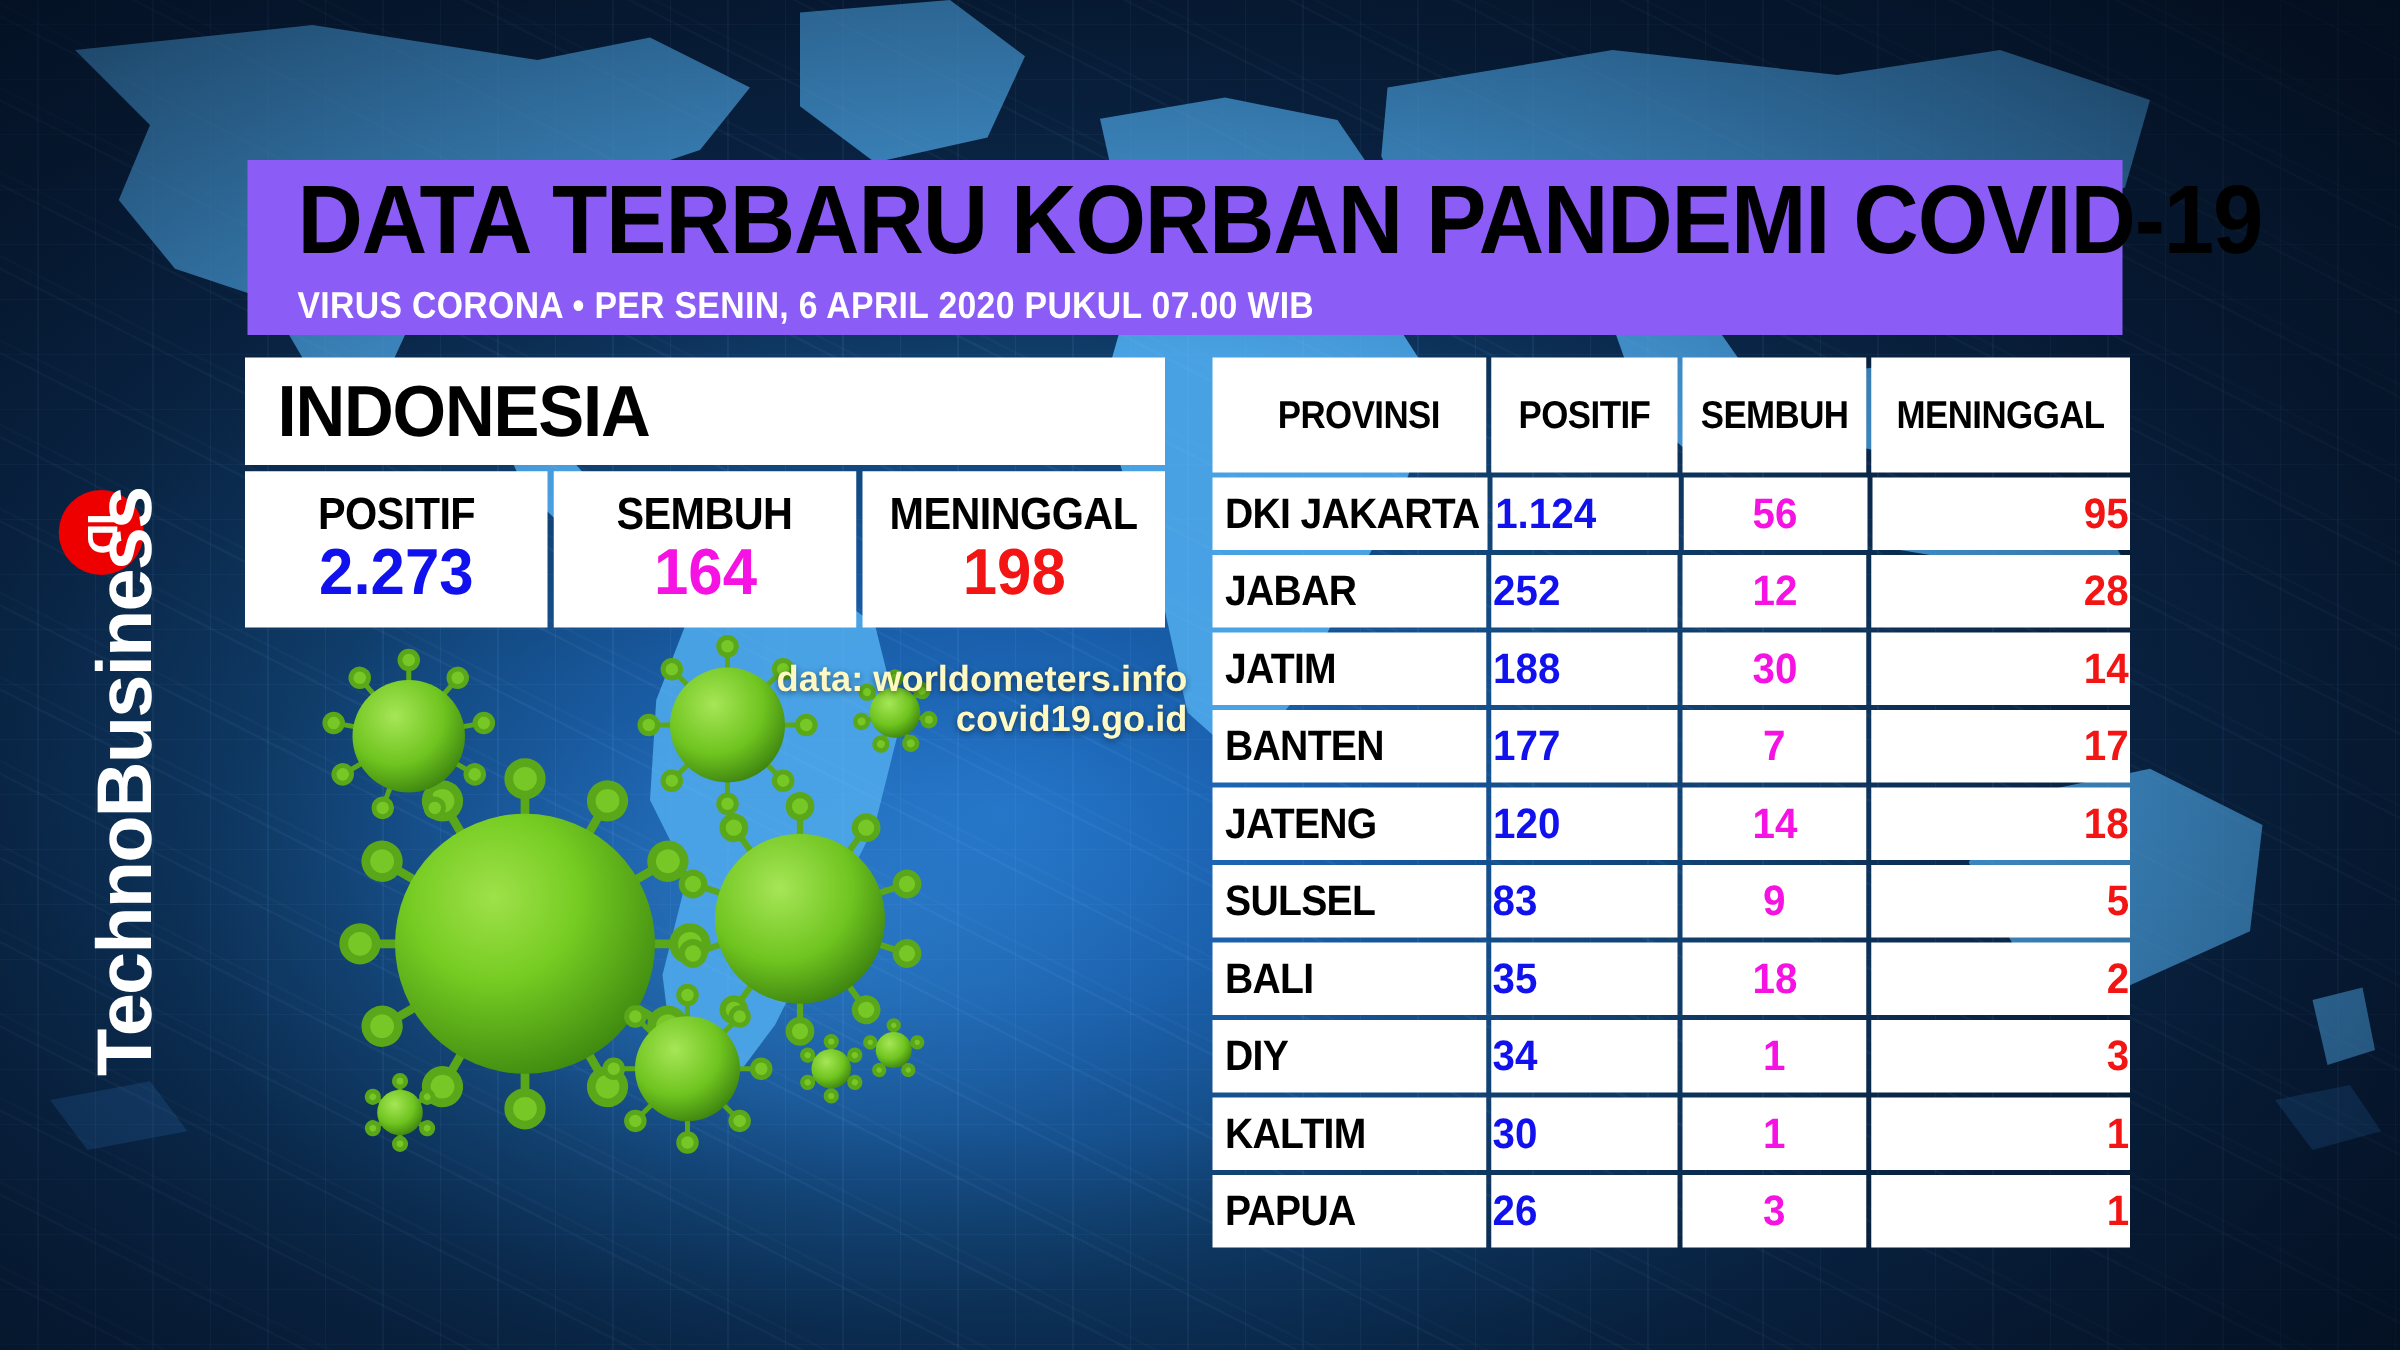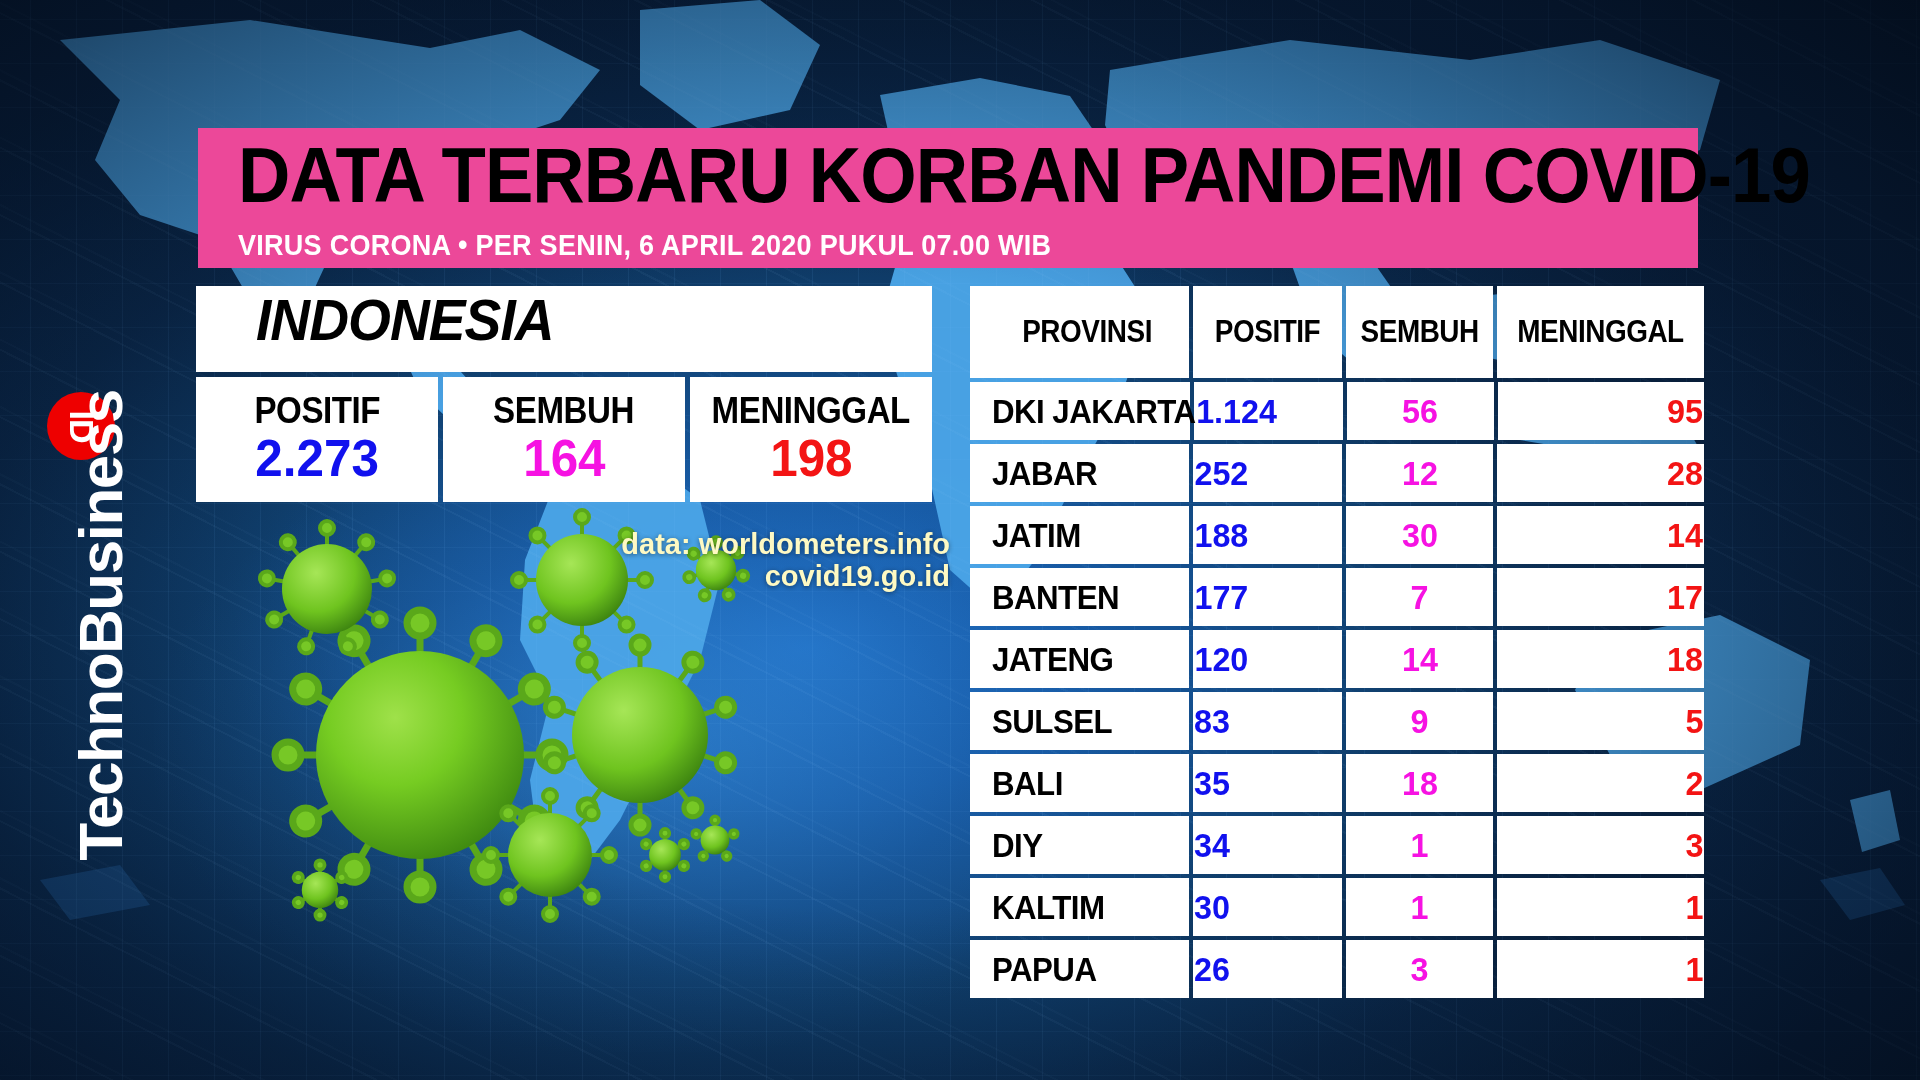--- a/index.html
+++ b/index.html
@@ -55,41 +55,40 @@
   #logo-text {
     position:absolute; left:-250px; top:590px; width:700px;
     transform:rotate(-90deg); transform-origin:center center;
     color:#fff; font-size:62px; font-weight:bold;
     letter-spacing:-1.5px; text-align:center; white-space:nowrap;
   }
 
   
   #header {
     position:absolute; left:198px; top:128px; width:1500px; height:140px;
-    background:#ec4899;
+    background:#8b5cf6;
   }
   #title {
     position:absolute; left:40px; top:8px; width:1440px;
     color:#000; font-size:78px; font-weight:bold;
     transform:scaleX(.93); transform-origin:left center;
     white-space:nowrap; letter-spacing:-1px; line-height:1.0;
   }
   #subtitle {
     position:absolute; left:40px; top:100px;
     color:#fff; font-size:30px; font-weight:bold;
     transform:scaleX(.9); transform-origin:left center;
     white-space:nowrap; letter-spacing:.3px;
   }
 
   
   #indo-panel { position:absolute; left:196px; top:286px; width:736px; }
   #indo-name {
-    background:#fff; height:86px; display:flex; align-items:flex-start;
-    padding-left:60px;
-    font-style:italic;
+    background:#fff; height:86px; display:flex; align-items:center;
+    padding-left:26px;
   }
   #indo-name span { font-size:58px; font-weight:bold; color:#000; letter-spacing:-1px;
     transform:scaleX(.95); transform-origin:left center; }
   #indo-stats { display:flex; gap:5px; margin-top:5px; }
   .stat { background:#fff; flex:1; height:125px; display:flex;
           flex-direction:column; align-items:center; justify-content:center; }
   .stat .lbl { font-size:36px; font-weight:bold; color:#000; letter-spacing:-.5px;
                transform:scaleX(.92); transform-origin:center; line-height:1; }
   .stat .val { font-size:52px; font-weight:bold; line-height:1.05; margin-top:2px;
                transform:scaleX(.95); transform-origin:center; }
@@ -101,21 +100,21 @@
   #source {
     position:absolute; left:560px; top:528px; width:390px;
     text-align:right; color:#fef9c3; font-size:29px; font-weight:bold;
     line-height:1.12; text-shadow:0 1px 5px rgba(0,0,0,.45);
   }
 
   
   #table { position:absolute; left:970px; top:286px; width:734px; }
   #table .row { display:flex; gap:4px; margin-bottom:4px; }
   #table .cell { background:#fff; display:flex; align-items:center; }
-  .c-prov { width:220px; padding-left:22px; }
+  .c-prov { width:220px; padding-left:10px; }
   .c-pos  { width:150px; justify-content:flex-start; }
   .c-rec  { width:148px; justify-content:center; }
   .c-die  { width:208px; justify-content:flex-end; }
   #table .head .cell { height:92px; justify-content:center; }
   #table .head .c-prov { padding-left:16px; }
   #table .head .cell span {
     font-size:31px; font-weight:bold; color:#000; letter-spacing:-.5px;
     transform:scaleX(.9); transform-origin:center;
   }
   #table .body .cell { height:58px; }

